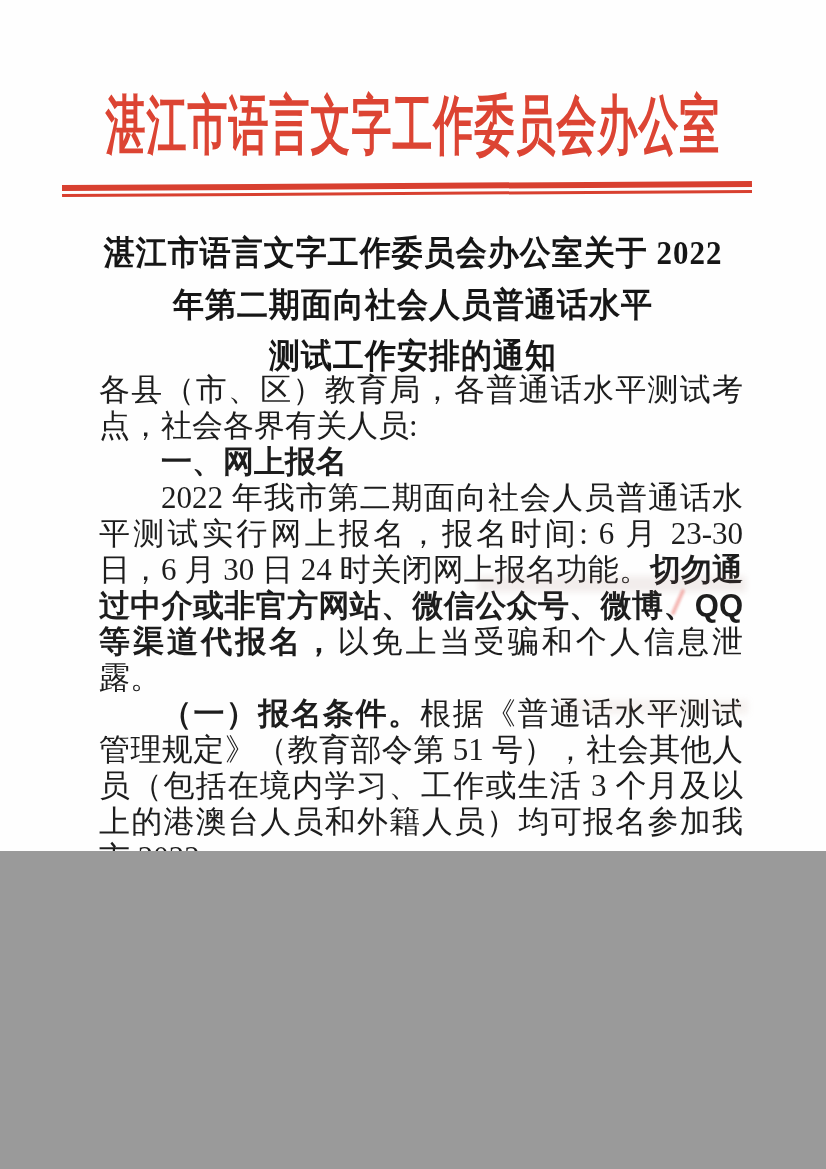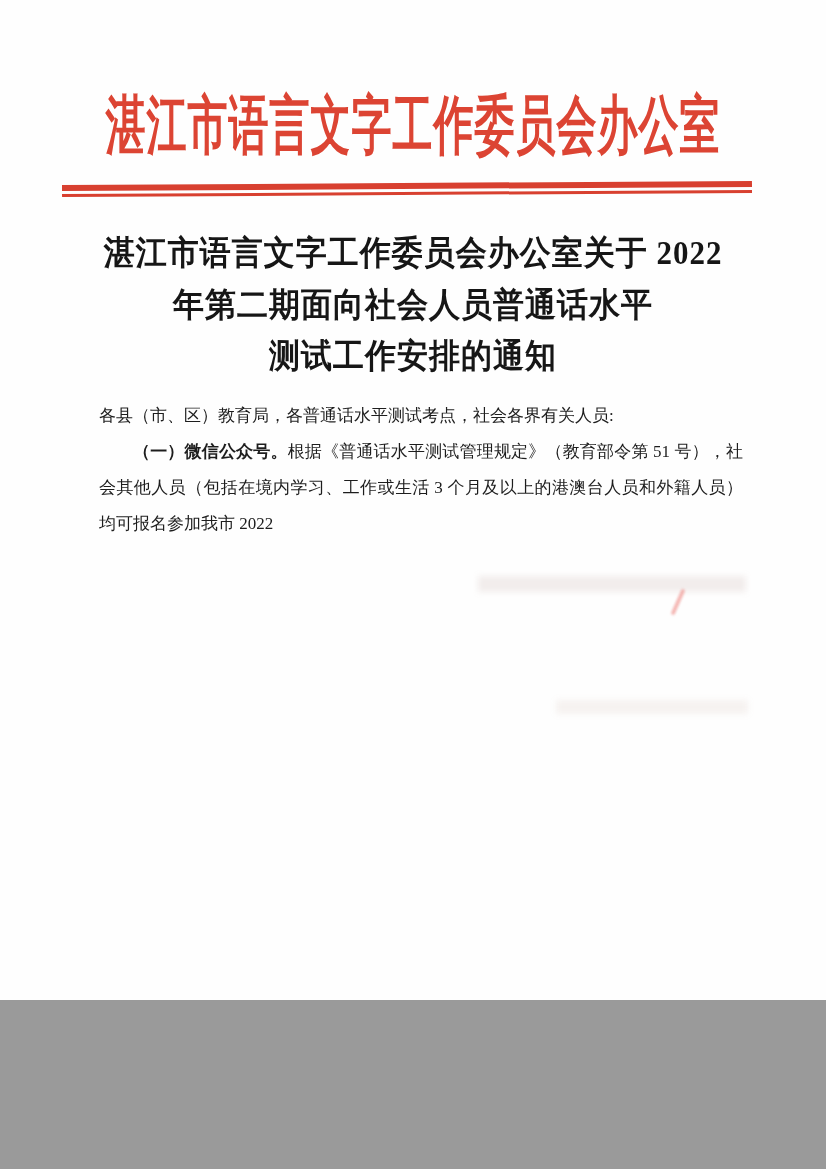--- a/index.html
+++ b/index.html
@@ -3,21 +3,21 @@
 <meta charset="utf-8">
 <style>
   html, body {
     margin: 0;
     padding: 0;
     background: #9a9a9a;
   }
   .page {
     position: relative;
     width: 826px;
-    height: 1000px;
+    height: 851px;
     margin: 0 auto;
     background: #fefefe;
     overflow: hidden;
     font-family: "Liberation Serif", "DejaVu Serif", serif;
   }
 
   
   .letterhead {
     position: absolute;
     top: 94px;
@@ -64,24 +64,24 @@
     font-weight: 700;
     letter-spacing: 1px;
     color: #161616;
     transform: scaleY(1.08);
     transform-origin: top center;
   }
 
   
   .body-text {
     position: absolute;
-    top: 398px;
+    top: 372px;
     left: 99px;
     width: 644px;
-    font-size: 17px;
+    font-size: 31px;
     line-height: 36px;
     text-align: justify;
     color: #1d1d1d;
   }
   .body-text p { margin: 0; }
   .salutation { text-indent: 0; }
   .para { text-indent: 2em; }
   .heading,
   .emph {
     font-family: "Liberation Sans", "DejaVu Sans", sans-serif;
@@ -119,24 +119,26 @@
     <div>湛江市语言文字工作委员会办公室关于 2022</div>
     <div>年第二期面向社会人员普通话水平</div>
     <div>测试工作安排的通知</div>
   </h1>
 
   <main class="body-text">
 
     <p class="salutation">各县（市、区）教育局，各普通话水平测试考点，社会各界有关人员:</p>
 
 
+    <p class="para heading">一、网上报名</p>
+
+    <p class="para"><span>2022 年我市第二期面向社会人员普通话水平测试实行网上报名，报名时间: 6 月 23-30 日，6 月 30 日 24 时关闭网上报名功能。</span><span class="emph">切勿通过中介或非官方网站、微信公众号、微博、QQ 等渠道代报名，</span><span>以免上当受骗和个人信息泄露。</span></p>
 
 
-
-    <p class="para"><span class="emph">（一）微信公众号。</span><span>根据《普通话水平测试管理规定》（教育部令第 51 号），社会其他人员（包括在境内学习、工作或生活 3 个月及以上的港澳台人员和外籍人员）均可报名参加我市 2022</span></p>
+    <p class="para"><span class="emph">（一）报名条件。</span><span>根据《普通话水平测试管理规定》（教育部令第 51 号），社会其他人员（包括在境内学习、工作或生活 3 个月及以上的港澳台人员和外籍人员）均可报名参加我市 2022</span></p>
 
   </main>
 
   <div class="sep sep-bottom">
     <div class="bar thin"></div>
     <div class="bar thick"></div>
   </div>
 
   <div class="ghost ghost-1"></div>
   <div class="ghost ghost-2"></div>

